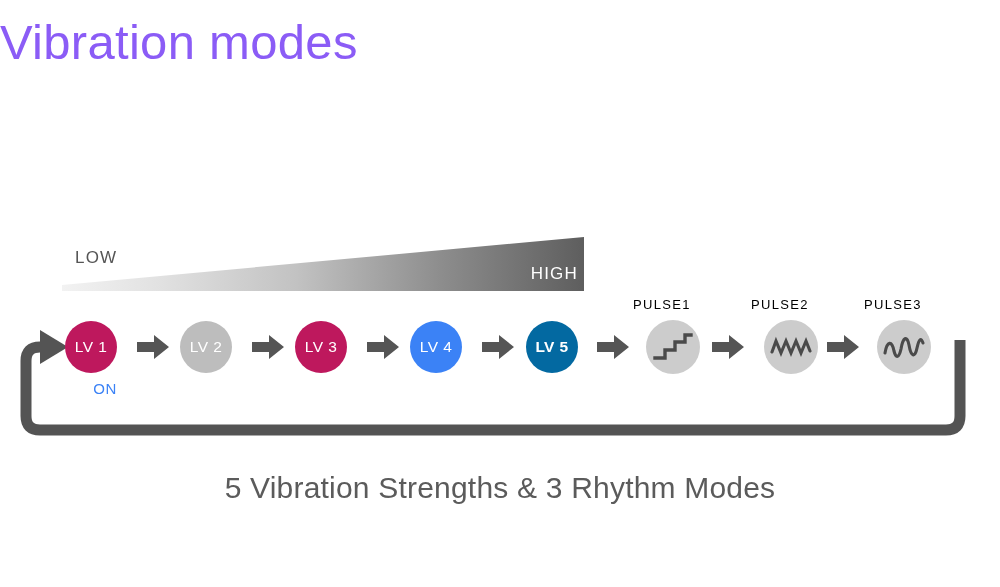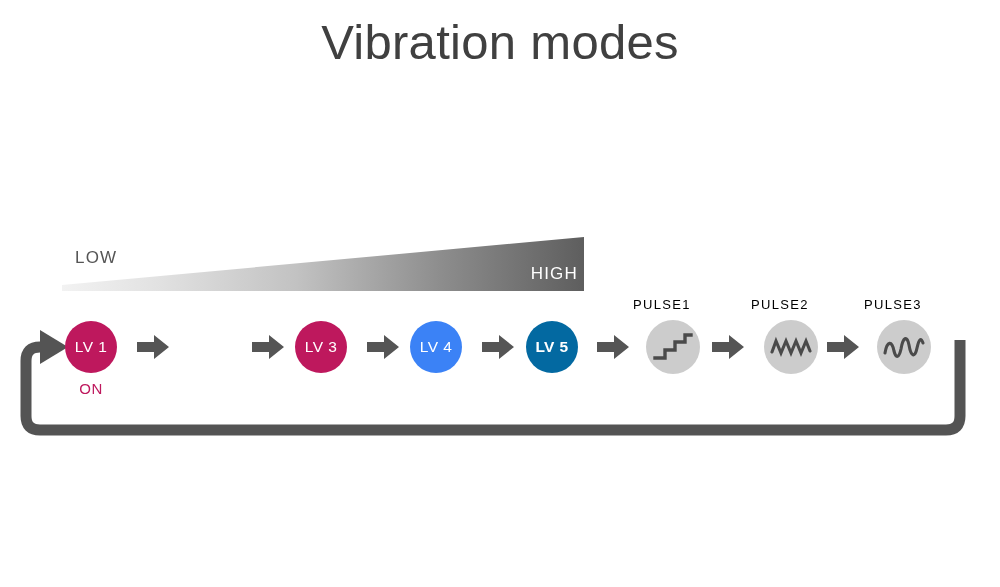--- a/index.html
+++ b/index.html
@@ -18,24 +18,23 @@
     background: #ffffff;
     overflow: hidden;
   }
 
   
   .title {
     position: absolute;
     left: 0;
     top: 14px;
     width: 1000px;
-    text-align: center;
     font-size: 49px;
     font-weight: 400;
-    color: #404040;
+    color: #8b5cf6;
     letter-spacing: 0.3px;
     white-space: nowrap;
   }
 
   
   .wedge-wrap {
     position: absolute;
     left: 60px;
     top: 232px;
     width: 526px;
@@ -92,23 +91,23 @@
     position: absolute;
     font-size: 13px;
     letter-spacing: 1.3px;
     color: #000000;
     white-space: nowrap;
   }
   .node-sub {
     position: absolute;
     font-size: 15px;
     letter-spacing: 0.6px;
-    color: #be185d;
-    white-space: nowrap;
-    text-align: center;
+    color: #3b82f6;
+    white-space: nowrap;
+    text-align: right;
   }
   .arrow {
     position: absolute;
     width: 32px;
     height: 26px;
   }
   .wave-svg { display: block; }
 
   
   .caption {
@@ -155,20 +154,23 @@
 
   <div class="node" style="left:65px; top:321px; background:#be185d;">
     <span>LV 1</span>
   </div>
   <div class="node-sub" style="left:65px; top:380px; width:52px;">ON</div>
 
   <svg class="arrow" style="left:137px; top:334px;" viewBox="0 0 32 26">
     <polygon points="0,8 17,8 17,1 32,13 17,25 17,18 0,18" fill="#555555"></polygon>
   </svg>
 
+  <div class="node" style="left:180px; top:321px; background:#bdbdbd;">
+    <span>LV 2</span>
+  </div>
 
   <svg class="arrow" style="left:252px; top:334px;" viewBox="0 0 32 26">
     <polygon points="0,8 17,8 17,1 32,13 17,25 17,18 0,18" fill="#555555"></polygon>
   </svg>
 
   <div class="node" style="left:295px; top:321px; background:#be185d;">
     <span>LV 3</span>
   </div>
 
   <svg class="arrow" style="left:367px; top:334px;" viewBox="0 0 32 26">
@@ -213,14 +215,15 @@
     <polygon points="0,8 17,8 17,1 32,13 17,25 17,18 0,18" fill="#555555"></polygon>
   </svg>
 
   <div class="node-caption" style="left:864px; top:297px; width:80px;">PULSE3</div>
   <div class="node pulse" style="left:877px; top:320px; background:#cccccc;">
     <svg class="wave-svg" width="42" height="32" viewBox="0 0 42 32">
       <path d="M 2 22 C 4 10, 9 9, 11 20 C 13 28, 16 27, 18 18 C 20 6, 24 4, 26 14 C 28 26, 32 27, 34 17 C 36 8, 38 6, 40 12" fill="none" stroke="#4a4a4a" stroke-width="3.1" stroke-linecap="round" stroke-linejoin="round"></path>
     </svg>
   </div>
 
+  <div class="caption">5 Vibration Strengths &amp; 3 Rhythm Modes</div>
 
 </div>
 
 </body></html>

